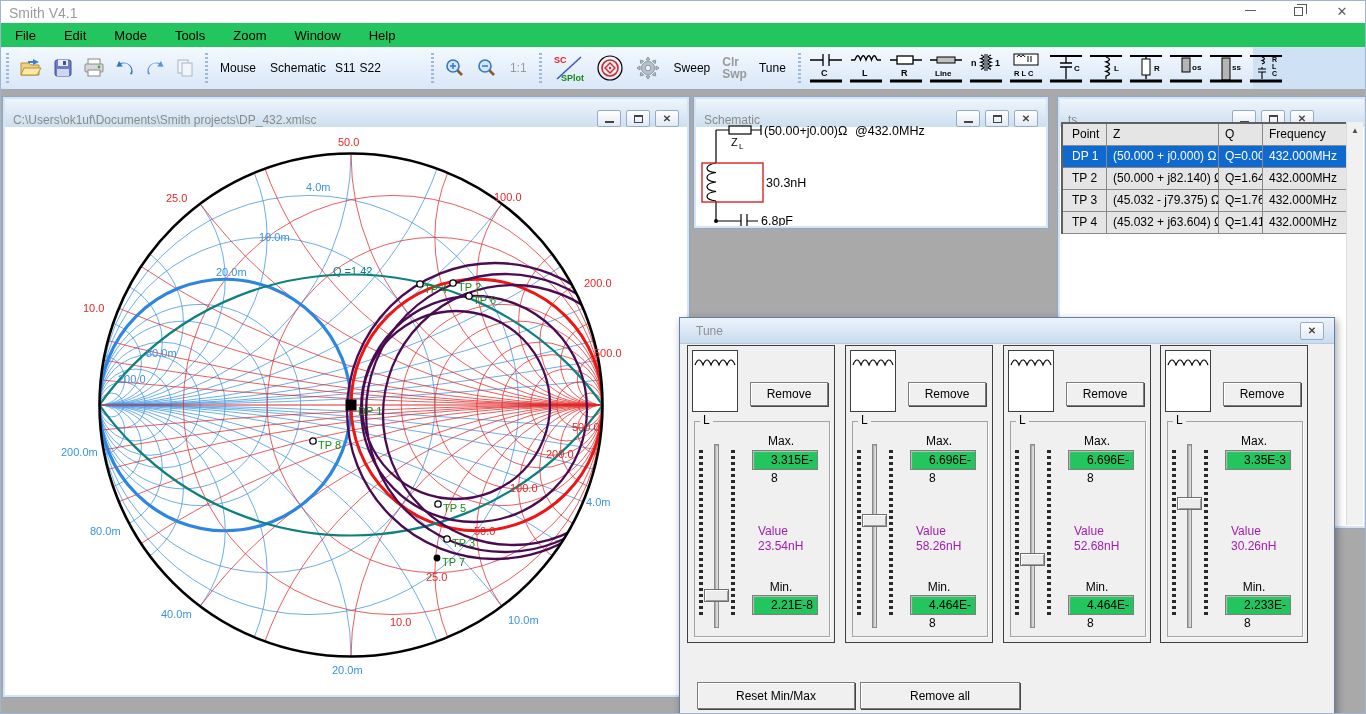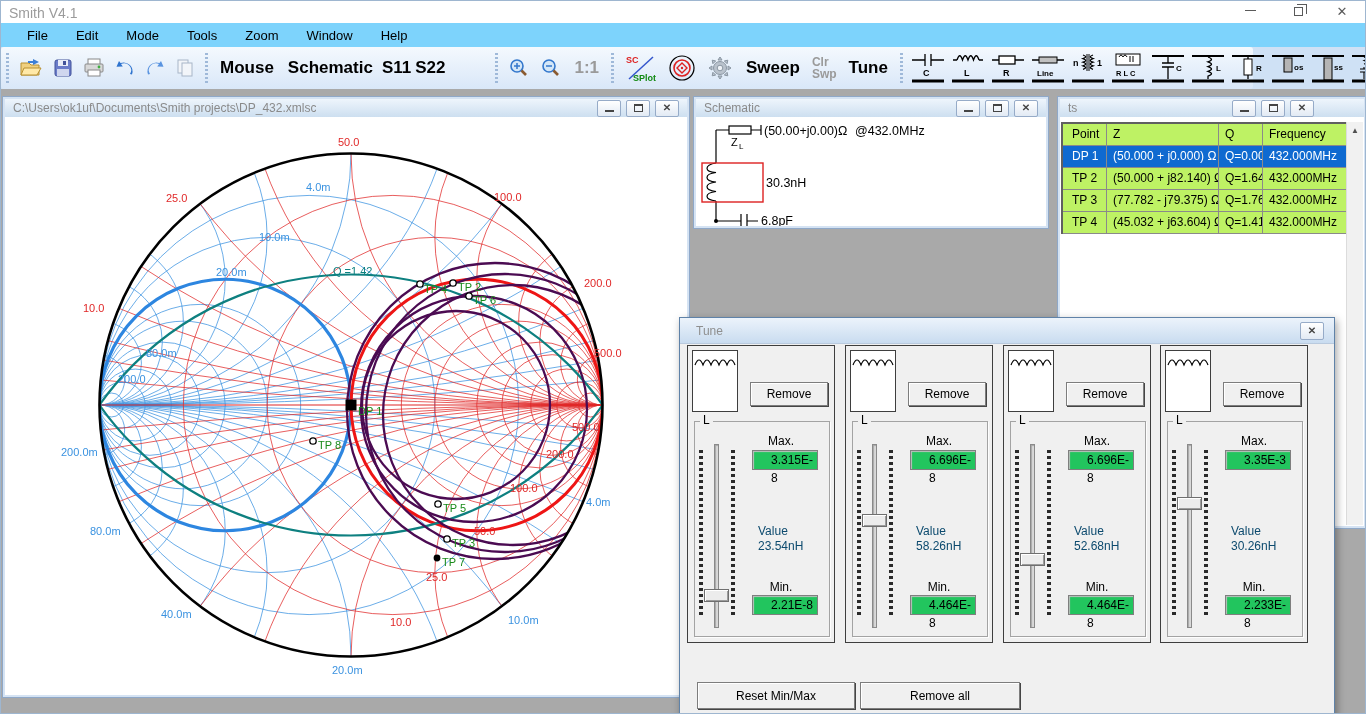--- a/index.html
+++ b/index.html
@@ -8,66 +8,66 @@
   #screen{position:relative;width:1366px;height:714px;background:#fff;overflow:hidden;border:1px solid #9eb6d0}
   
   #titlebar{position:absolute;left:0;top:0;width:1366px;height:22px;background:#fff}
   #app-title{position:absolute;left:8px;top:4px;font-size:14px;color:#9b9b9b}
   .appctl{position:absolute;top:0;width:34px;height:22px;text-align:center;color:#5a5a5a;cursor:default}
   .appctl .bar{display:inline-block;width:11px;height:1px;background:#5a5a5a;margin-bottom:4px}
   .appctl .rest{display:inline-block;width:9px;height:9px;border:1px solid #5a5a5a;margin-top:6px;position:relative;background:#fff}
   .appctl .rest:before{content:"";position:absolute;left:2px;top:-4px;width:9px;height:9px;border:1px solid #5a5a5a;border-bottom:none;border-left:none}
   .appctl .x{font-size:13px;line-height:22px}
   
-  #menubar{position:absolute;left:0;top:22px;width:1366px;height:24px;background:#7dd3fc;display:flex;align-items:center;padding-left:12px}
+  #menubar{position:absolute;left:0;top:22px;width:1366px;height:24px;background:#22c55e;display:flex;align-items:center;}
   .menu-item{font-size:13px;color:#000;padding:3px 14px;cursor:default}
   
   #toolbar{position:absolute;left:0;top:46px;width:1366px;height:42px;background:#cfe1f5}
   #toolbar-card{position:absolute;left:0;top:0;width:1252px;height:42px;border-radius:3px;background:linear-gradient(#f4f9fe,#d9e7f8);display:flex;align-items:center}
   .grip{width:3px;height:30px;background:repeating-linear-gradient(to bottom,#9fb9d9 0 2px,transparent 2px 4px);margin:0 5px;flex:none}
   .tbtn{height:34px;display:flex;align-items:center;justify-content:center;padding:0 5px;flex:none;cursor:default}
-  .ttext{font-size:17px;font-weight:bold;color:#000;padding:0 7px}
+  .ttext{font-size:12px;font-weight:normal;color:#000;padding:0 7px}
   .tgray{color:#9a9a9a}
   .two-line{font-size:12px;font-weight:bold;color:#9a9a9a;line-height:12px;text-align:left}
   .comp{width:40px;height:36px;display:flex;align-items:center;justify-content:center;flex:none;cursor:default}
   
   #mdi{position:absolute;left:0;top:88px;width:1366px;height:626px;background:#a9a9a9}
   .win{position:absolute;background:#fff;border:1px solid #8fa8c8;box-shadow:inset 0 0 0 2px #d5e3f3}
-  .wtitle{position:absolute;left:2px;top:2px;right:2px;height:18px;background:linear-gradient(#eef5fc,#cddff0);display:flex;align-items:center;padding:0 8px}
+  .wtitle{position:absolute;left:2px;top:2px;right:2px;height:28px;background:linear-gradient(#eef5fc,#cddff0);display:flex;align-items:flex-end;padding:0 8px}
   .wtitle-text{font-size:12px;color:#8a8a8a;white-space:nowrap;overflow:hidden}
   .wbtns{margin-left:auto;display:flex}
   .wbtn{width:24px;height:17px;margin-left:5px;background:linear-gradient(#fff,#e2eaf4);border:1px solid #96abc8;border-radius:2px;display:flex;align-items:center;justify-content:center;cursor:default}
   .g-min{width:9px;height:2px;background:#444;margin-top:6px}
   .g-max{width:9px;height:8px;border:1px solid #444;border-top-width:2px}
   .g-close{font-size:10px;font-weight:bold;color:#444;line-height:1}
   
   #points-table{position:absolute;left:3px;top:25px;border-top:2px solid #606060;border-left:2px solid #606060}
   .prow{display:flex}
-  .pcell{border-right:1px solid #8a8a8a;border-bottom:1px solid #8a8a8a;font-size:12px;line-height:21px;height:22px;background:#bef264;padding-left:6px;white-space:nowrap;overflow:hidden}
+  .pcell{border-right:1px solid #8a8a8a;border-bottom:1px solid #8a8a8a;font-size:12px;line-height:21px;height:22px;background:#e5e5e5;padding-left:6px;white-space:nowrap;overflow:hidden}
   .pc0{width:44px;padding-left:9px}.pc1{width:112px}.pc2{width:44px}.pc3{width:85px}
   .prow.head .pcell{font-size:12px}
   .prow.sel .pcell{background:#0f6ad0;color:#fff}
   #pscroll{position:absolute;top:25px;right:3px;width:17px;bottom:3px;background:#f1f1f1;border-left:1px solid #dcdcdc}
   #pscroll .arr{height:17px;text-align:center;font-size:8px;color:#505050;line-height:17px}
   
   #tune{position:absolute;left:678px;top:228px;width:656px;height:472px;background:#f0f0f0;border:1px solid #5f82a8;box-shadow:2px 3px 8px rgba(0,0,0,.35);z-index:50}
   #tune-title{position:absolute;left:0;top:0;right:0;height:26px;background:linear-gradient(#ecf3fb,#c9dcf0);display:flex;align-items:center;padding:0 16px;border-bottom:1px solid #b9cade}
   #tune-title .wtitle-text{color:#8f8f8f}
   #tune-close{position:absolute;right:10px;top:4px;width:24px;height:18px;background:linear-gradient(#fff,#e2eaf4);border:1px solid #96abc8;border-radius:2px;text-align:center;font-size:10px;font-weight:bold;color:#444;line-height:16px;cursor:default}
   .tuner{position:absolute;top:27px;width:148px;height:298px;border:1px solid #3e3e3e;background:#f0f0f0}
   .tuner-icon{position:absolute;left:4px;top:4px;width:46px;height:62px;background:#fff;border:1px solid #3e3e3e}
   .remove-btn{position:absolute;left:62px;top:36px;width:78px;height:24px}
   .cbtn{background:#f0f0f0;border:1px solid #7d7d7d;box-shadow:1px 1px 0 0 #454545,inset 1px 1px 0 #fff;font-size:12px;font-family:"Liberation Sans",sans-serif;color:#000;cursor:default}
   .groupbox{position:absolute;left:6px;top:75px;width:136px;height:216px;border:1px solid #a3a3a3;box-shadow:1px 1px 0 #fdfdfd}
   .gb-label{position:absolute;left:12px;top:67px;background:#f0f0f0;padding:0 3px;font-size:12px;color:#000}
   .ticks{position:absolute;top:104px;width:4px;height:168px;background:repeating-linear-gradient(to bottom,#2a2a2a 0 3px,transparent 3px 6px)}
   .groove{position:absolute;left:26px;top:98px;width:5px;height:184px;background:#d9d9d9;border:1px solid #8a8a8a;box-shadow:inset 1px 1px 1px #a8a8a8}
   .thumb{position:absolute;left:16px;width:25px;height:13px;background:#ececec;border:1px solid #6f6f6f;box-shadow:inset 1px 1px 0 #fff,inset -1px -1px 0 #9c9c9c}
   .tlabel{position:absolute;left:58px;width:70px;text-align:center;font-size:12px;color:#000}
-  .tvlabel{position:absolute;left:70px;font-size:12px;color:#0c4a6e}
+  .tvlabel{position:absolute;left:70px;font-size:12px;color:#a21caf}
   .tedit{position:absolute;left:64px;width:66px;height:20px;background:#22c55e;border:1px solid #7f7f7f;box-shadow:inset 1px 1px 1px #bfbfbf;font-size:12px;line-height:18px;padding-left:18px}
   #reset-btn{position:absolute;left:17px;top:364px;width:158px;height:27px}
   #removeall-btn{position:absolute;left:180px;top:364px;width:160px;height:27px}
   text{font-family:"Liberation Sans",sans-serif}
 </style>
 </head>
 <body>
 
 <div id="screen">
 
@@ -505,21 +505,21 @@
             <div class="pcell pc3">432.000MHz</div>
           </div>
           <div class="prow">
             <div class="pcell pc0">TP 2</div>
             <div class="pcell pc1">(50.000 + j82.140) Ω</div>
             <div class="pcell pc2">Q=1.643</div>
             <div class="pcell pc3">432.000MHz</div>
           </div>
           <div class="prow">
             <div class="pcell pc0">TP 3</div>
-            <div class="pcell pc1">(77.782 - j79.375) Ω</div>
+            <div class="pcell pc1">(45.032 - j79.375) Ω</div>
             <div class="pcell pc2">Q=1.763</div>
             <div class="pcell pc3">432.000MHz</div>
           </div>
           <div class="prow">
             <div class="pcell pc0">TP 4</div>
             <div class="pcell pc1">(45.032 + j63.604) Ω</div>
             <div class="pcell pc2">Q=1.412</div>
             <div class="pcell pc3">432.000MHz</div>
           </div>
         </div>

